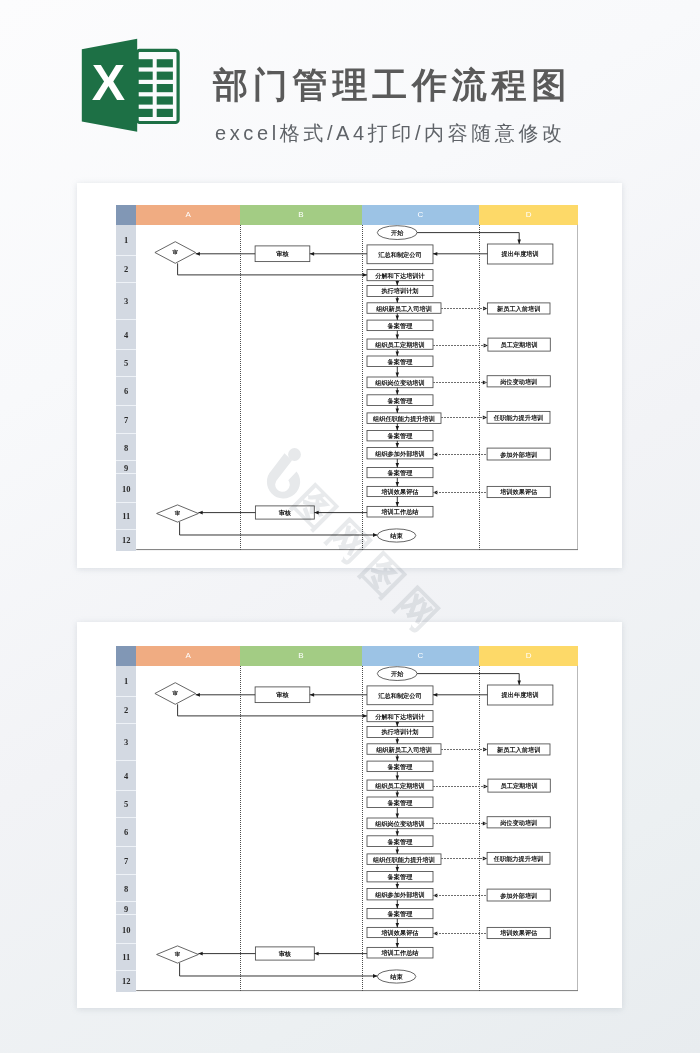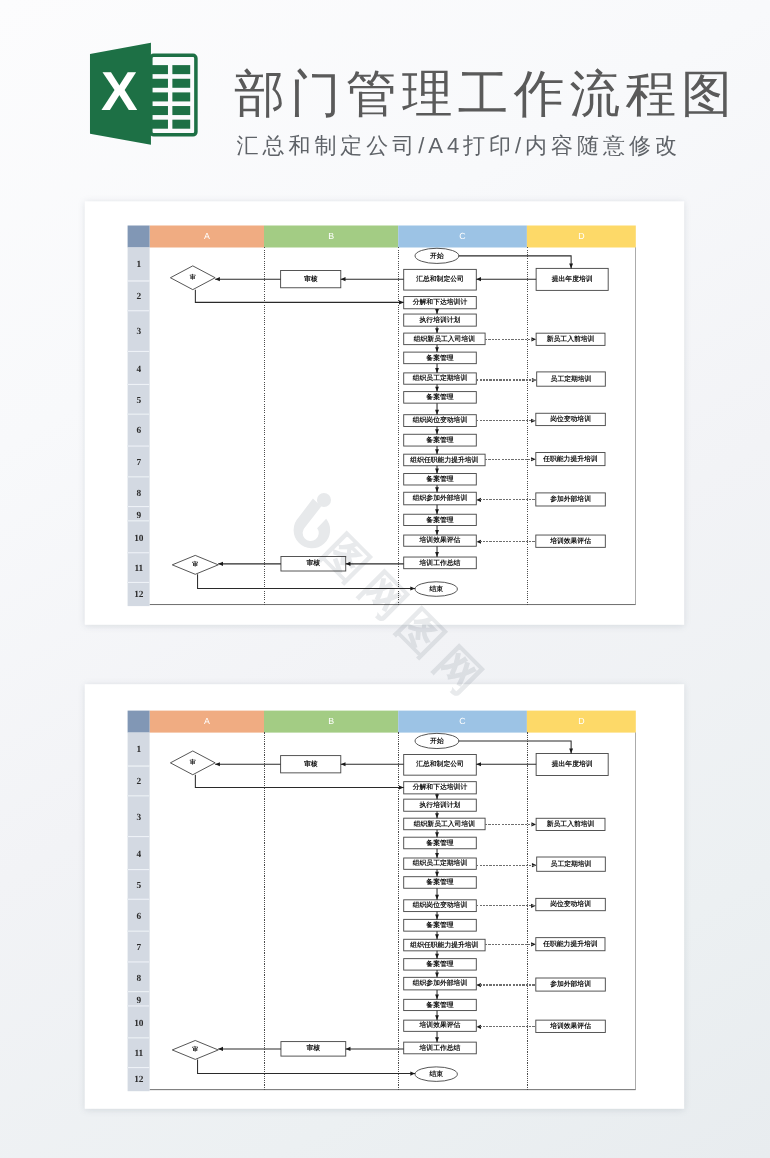--- a/index.html
+++ b/index.html
@@ -5,22 +5,22 @@
 <style>
   html,body{margin:0;padding:0;}
   body{width:700px;height:1053px;overflow:hidden;
        font-family:"Liberation Sans",sans-serif;
        background:#f2f4f6;}
   .page{position:relative;width:700px;height:1053px;
         background:linear-gradient(150deg,#fcfcfd 0%,#f8f9fb 28%,#f2f3f6 55%,#ecf0f2 82%,#e8ecef 100%);}
   
   .hdr{position:absolute;left:77px;top:36px;}
   .logo{position:absolute;left:4px;top:2px;width:99px;height:95px;}
-  .title{position:absolute;left:136px;top:27px;font-size:46px;line-height:44px;
-         color:#5a5a5a;font-weight:400;letter-spacing:4.8px;white-space:nowrap;}
+  .title{position:absolute;left:136px;top:27px;font-size:35px;line-height:44px;
+         color:#5a5a5a;font-weight:700;letter-spacing:4.8px;white-space:nowrap;}
   .subtitle{position:absolute;left:138px;top:85px;font-size:20px;line-height:24px;
             color:#5f6368;letter-spacing:3.6px;white-space:nowrap;}
   
   .card{position:absolute;background:#fff;box-shadow:0 1px 6px rgba(120,130,145,.22);}
   #card1{left:77px;top:183px;width:545px;height:385px;}
   #card2{left:77px;top:622px;width:545px;height:386px;}
   
   .sheet{position:absolute;}
   .colhead{position:absolute;height:19.8px;color:#fff;font-size:8px;line-height:19.8px;
            text-align:center;font-family:"Liberation Sans",sans-serif;}
@@ -53,21 +53,21 @@
               <rect x="75.7" y="58.4" width="16.2" height="8.2"></rect>
             <rect x="54.5" y="70.8" width="17.2" height="8.2"></rect>
               <rect x="75.7" y="70.8" width="16.2" height="8.2"></rect>
           </g>
         </g>
         <path d="M0.8 11.2 L56.2 0.8 L56.2 93.7 L0.8 83.5 Z" fill="#1d7045"></path>
         <text x="27.5" y="62" fill="#ffffff" font-family="Liberation Sans, sans-serif" font-size="50" font-weight="700" text-anchor="middle">X</text>
       </svg>
     </div>
     <div class="title">部门管理工作流程图</div>
-    <div class="subtitle">汇总和制定公司/A4打印/内容随意修改</div>
+    <div class="subtitle">excel格式/A4打印/内容随意修改</div>
   </div>
   <div class="card" id="card1">
     <div class="sheet" style="left: 39.2px; top: 22px; width: 462px; height: 345.6px;">
         <div style="position: absolute; left: 0px; top: 0px; width: 100%; height: 100%;">
           <div class="colhead" style="left: 20px; top: 0px; width: 104px; background: rgb(240, 172, 130);">A</div>
           <div class="colhead" style="left: 124px; top: 0px; width: 121.6px; background: rgb(163, 204, 132);">B</div>
           <div class="colhead" style="left: 245.6px; top: 0px; width: 117.3px; background: rgb(156, 195, 229);">C</div>
           <div class="colhead" style="left: 362.9px; top: 0px; width: 99.1px; background: rgb(253, 217, 104);">D</div>
           <div class="colhead" style="left: 0px; top: 0px; width: 20px; background: rgb(129, 151, 181);"></div>
           <div class="rowhead" style="top: 19.8px; height: 29.8px;">1</div>

